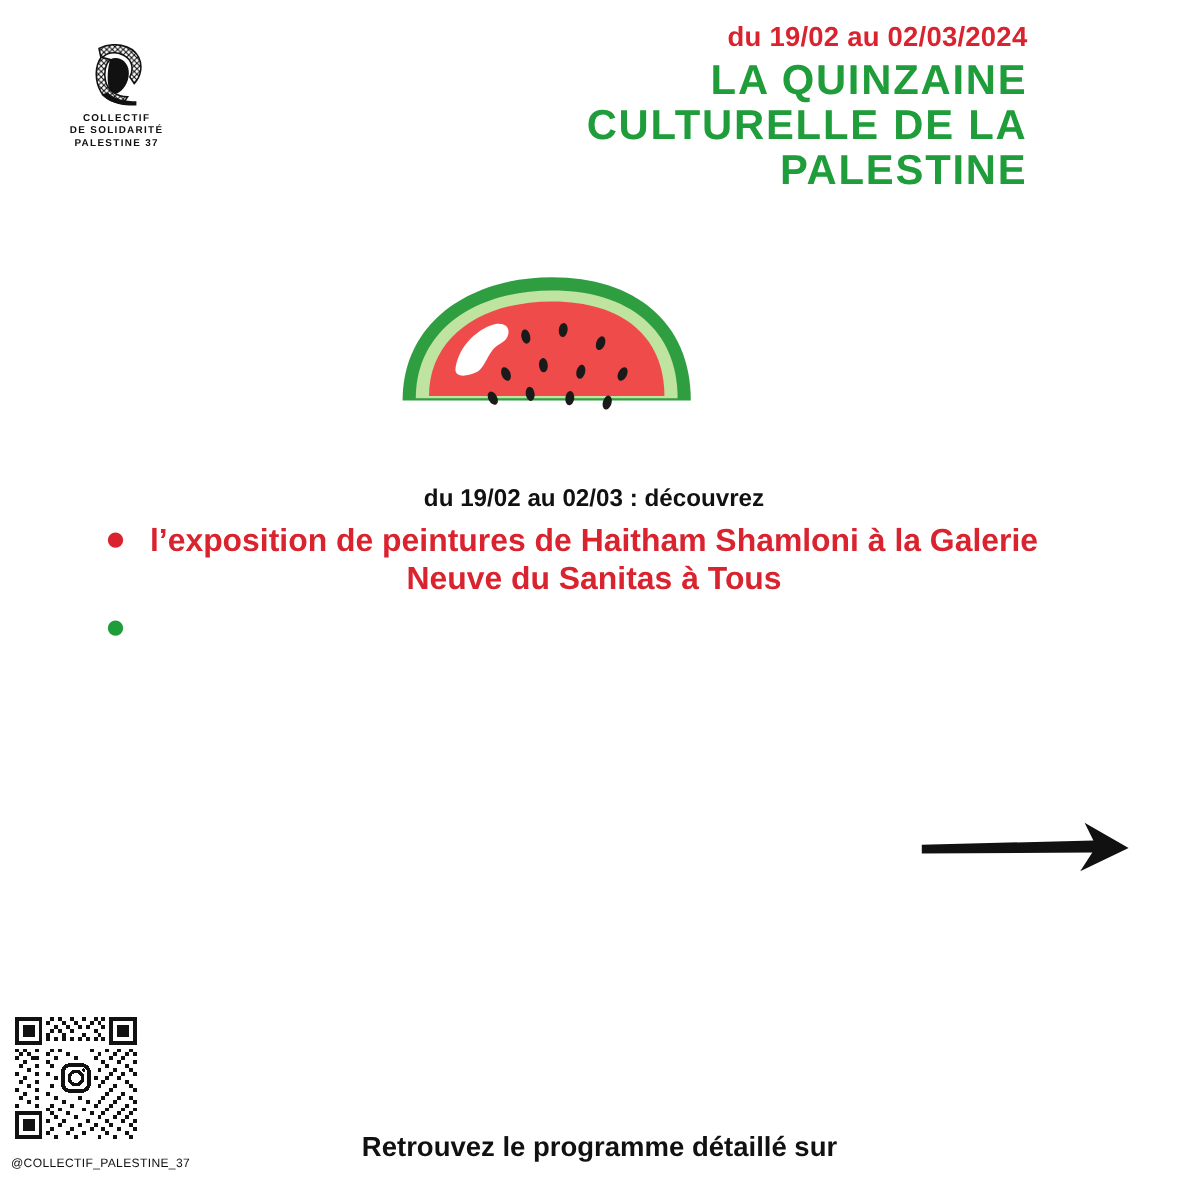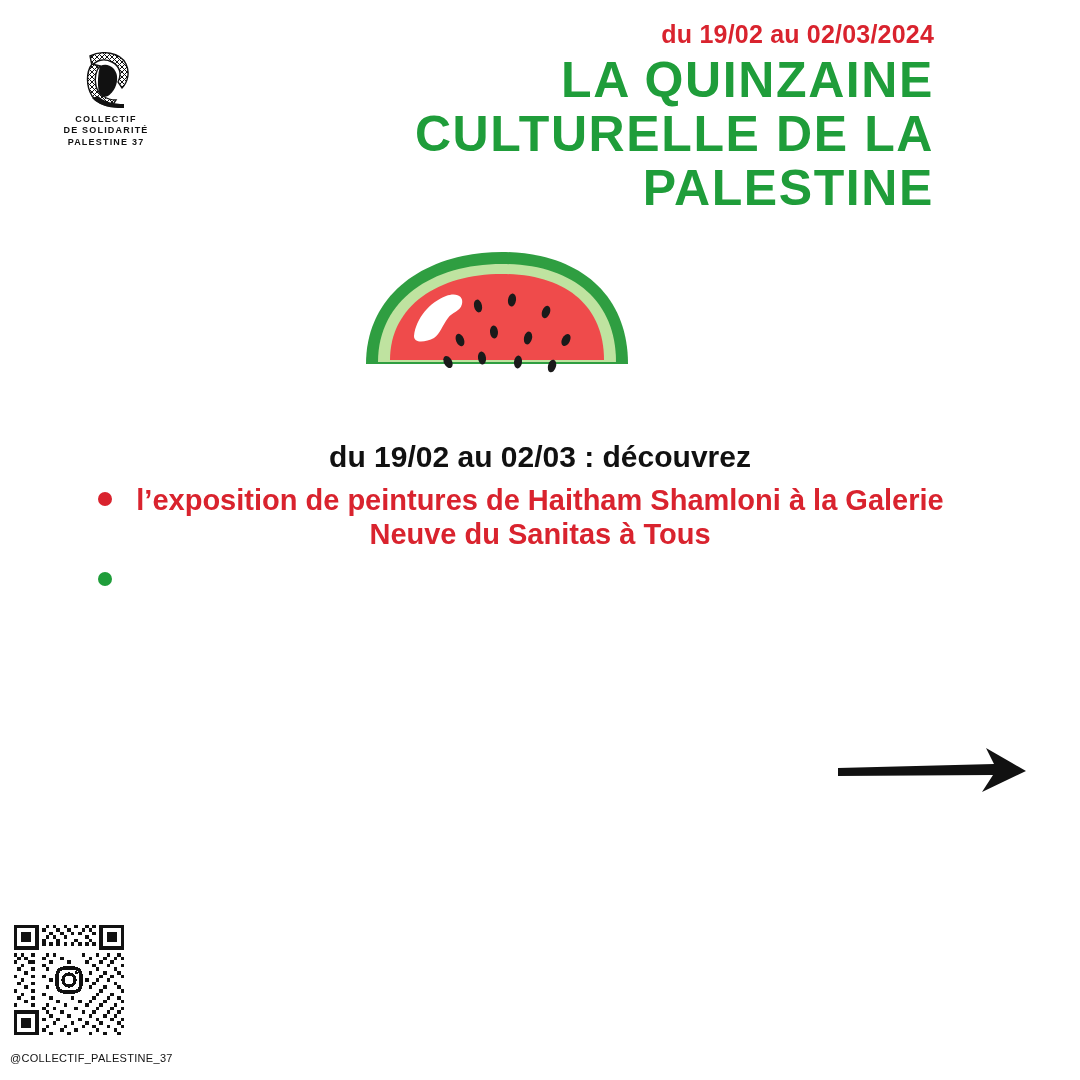--- a/index.html
+++ b/index.html
@@ -13,21 +13,21 @@
     position: relative;
     overflow: hidden;
     font-family: "Liberation Sans", sans-serif;
     color: #111111;
   }
 
   
   .logo {
     position: absolute;
     left: 46px;
-    top: 52px;
+    top: 40px;
     width: 120px;
     text-align: center;
   }
   .logo-mark {
     width: 68px;
     height: 58px;
     margin: 0 auto 4px auto;
     display: block;
   }
   .logo-text {
@@ -49,21 +49,21 @@
   }
   .header-dates {
     color: #d9232e;
     font-size: 25px;
     font-weight: bold;
     letter-spacing: 0.2px;
     margin-bottom: 4px;
   }
   .header-title {
     color: #1f9d3a;
-    font-size: 50px;
+    font-size: 38px;
     font-weight: bold;
     letter-spacing: 1.6px;
     line-height: 1.08;
     text-transform: uppercase;
   }
 
   
   .watermelon {
     position: absolute;
     left: 360px;
@@ -74,21 +74,21 @@
 
   
   .content {
     position: absolute;
     left: 60px;
     top: 440px;
     width: 960px;
     text-align: center;
   }
   .content-lead {
-    font-size: 30px;
+    font-size: 22px;
     font-weight: bold;
     color: #111111;
     margin-bottom: 10px;
   }
   ul.items {
     list-style: none;
     margin: 0;
     padding: 0;
   }
   ul.items li {
@@ -442,13 +442,14 @@
     <g>
       <rect x="13.2" y="13.2" width="6.6" height="6.6" rx="1.8" ry="1.8" fill="none" stroke="#111111" stroke-width="1"></rect>
       <circle cx="16.5" cy="16.5" r="1.7" fill="none" stroke="#111111" stroke-width="0.9"></circle>
       <circle cx="18.5" cy="14.5" r="0.45" fill="#111111"></circle>
     </g>
   </svg>
   <div class="qr-handle">@COLLECTIF_PALESTINE_37</div>
 </div>
 
 <div class="footer">
+  <div class="footer-line1">Retrouvez le programme détaillé sur</div>
 </div>
 
 </body></html>

